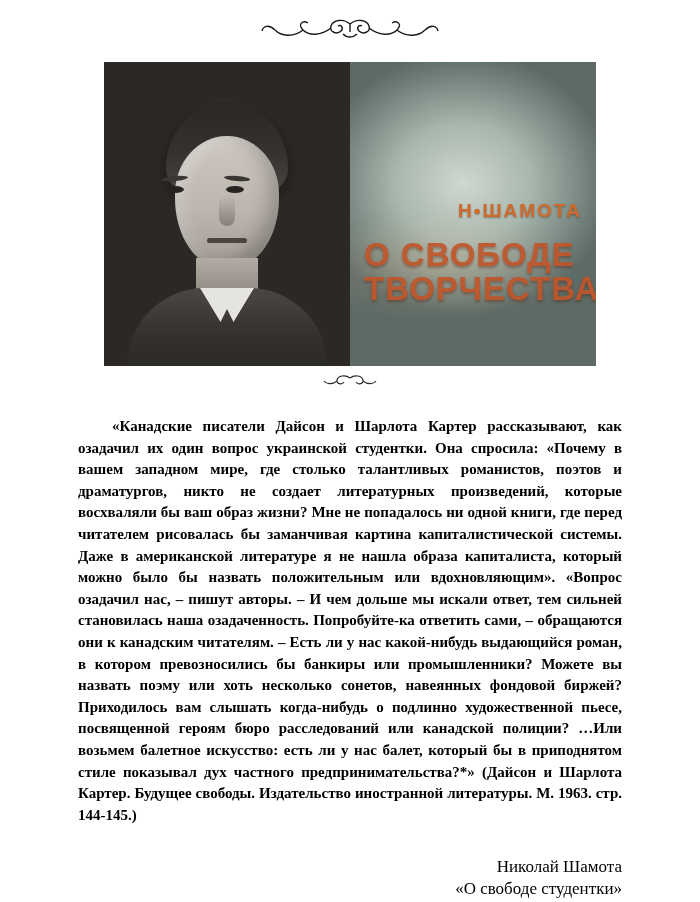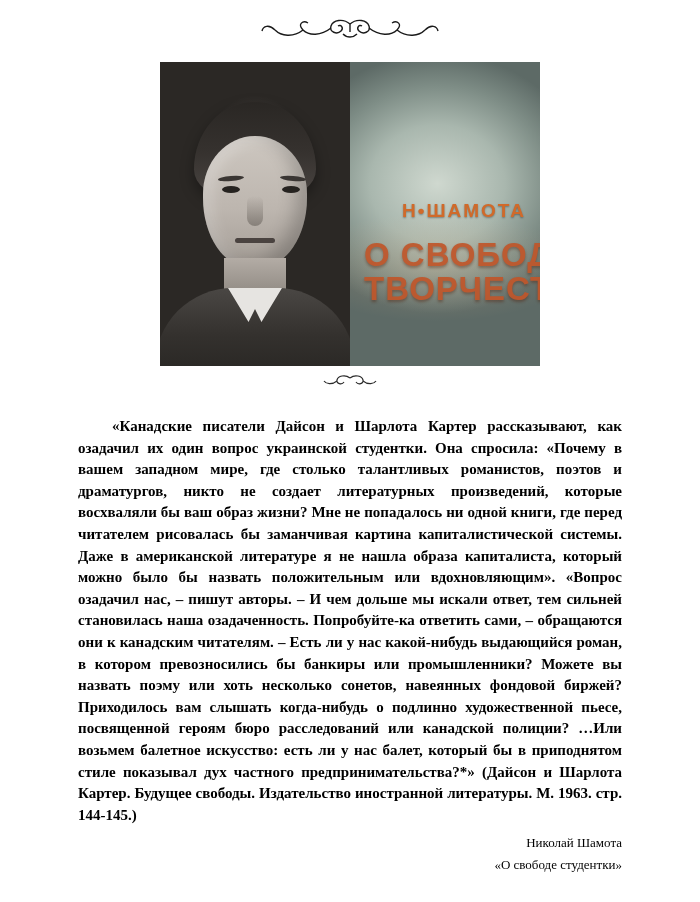--- a/index.html
+++ b/index.html
@@ -34,21 +34,21 @@
   .ornament-top svg { display: inline-block; vertical-align: middle; }
 
   
   .images {
     display: flex;
     justify-content: center;
     gap: 0px;
     margin-top: 6px;
   }
   .photo {
-    width: 190px;
+    width: 246px;
     height: 304px;
     position: relative;
     overflow: hidden;
     background: #cfcfcf;
   }
   
   .portrait {
     background:
       radial-gradient(ellipse 54px 70px at 50% 34%, #6f6a66 0%, #514c49 52%, #3a3633 78%, #2b2825 100%),
       linear-gradient(180deg, #d9d9d7 0%, #cfcfcd 40%, #bdbdbb 100%);
@@ -180,23 +180,23 @@
     margin-top: 20px;
     font-size: 15px;
     line-height: 21.6px;
     text-align: justify;
     text-justify: inter-word;
     font-weight: bold;
   }
   .body-text p { margin: 0; }
   .body-text p.indent { text-indent: 34px; }
   .signature {
-    margin-top: 6px;
+    margin-top: 30px;
     text-align: right;
-    font-size: 13px;
+    font-size: 17px;
     line-height: 21.6px;
   }
 </style>
 </head>
 <body>
 
 <div class="page">
 
   <div class="ornament-top">
     <svg width="190" height="26" viewBox="0 0 190 26" xmlns="http://www.w3.org/2000/svg">

